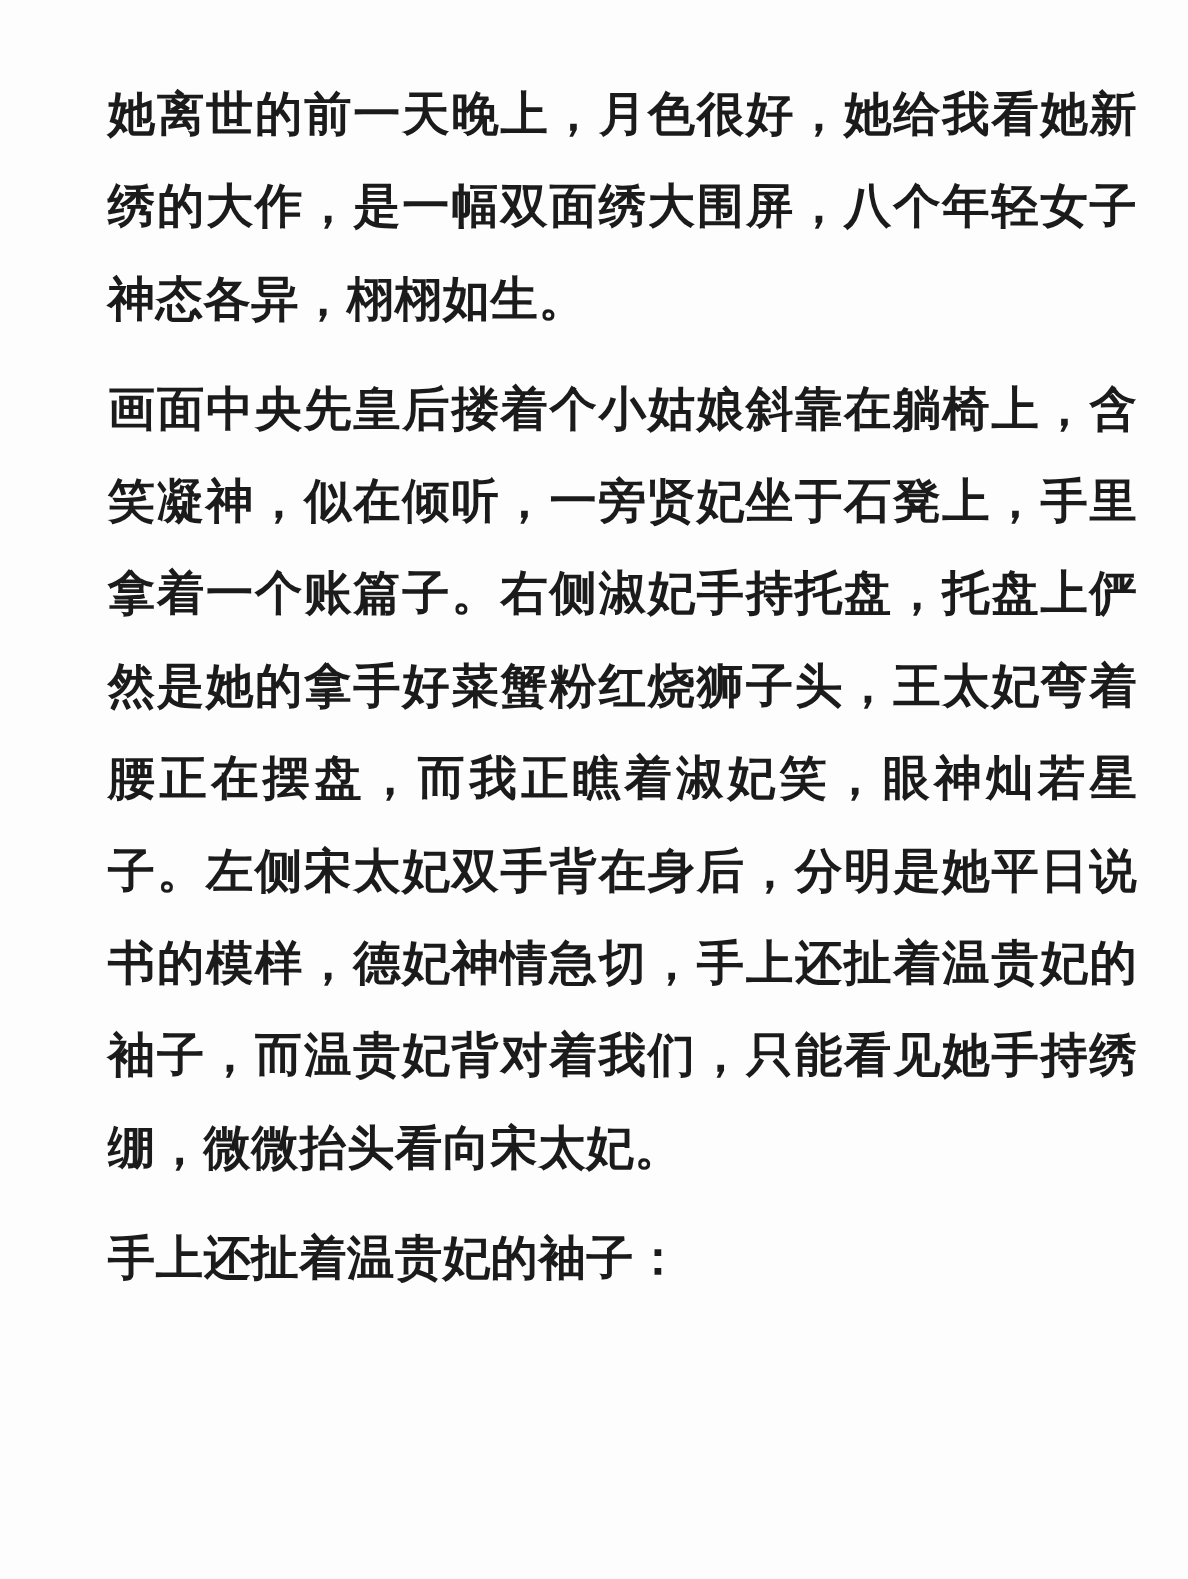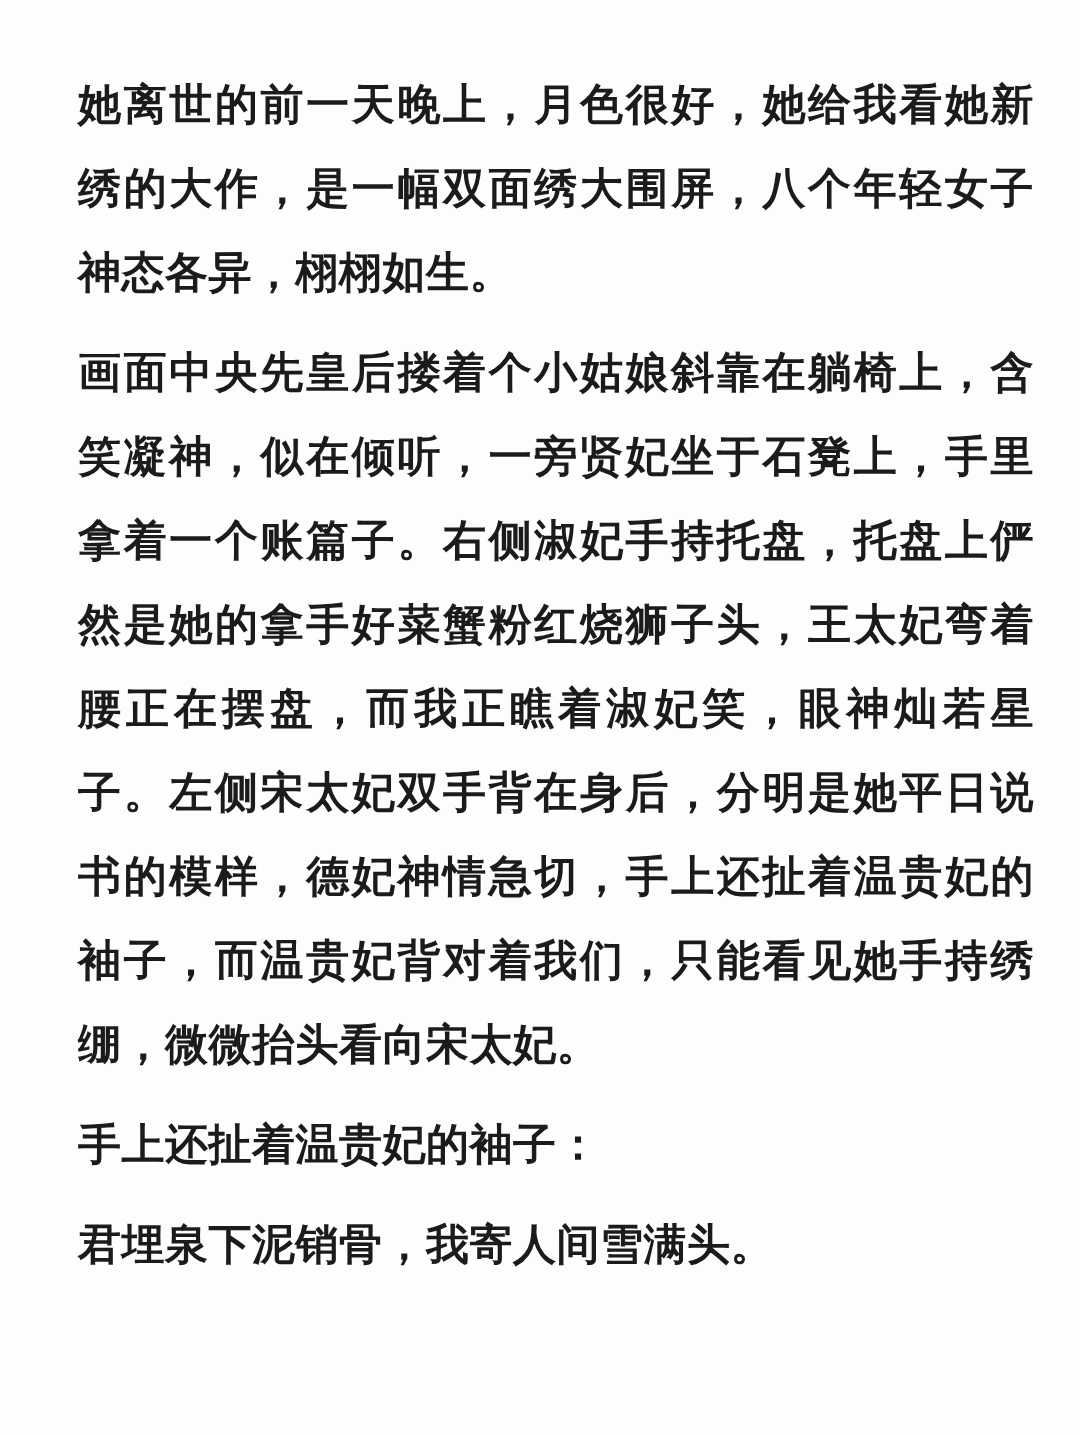--- a/index.html
+++ b/index.html
@@ -10,21 +10,21 @@
     width: 1080px;
     height: 1435px;
     background: #fdfdfd;
     overflow: hidden;
     font-family: "Liberation Sans", "DejaVu Sans", sans-serif;
   }
   .page {
     box-sizing: border-box;
     width: 1080px;
     height: 1435px;
-    padding: 62px 46px 0 78px;
+    padding: 62px 46px 0 98px;
     background: #fdfdfd;
   }
   .para {
     margin: 0 0 16px 0;
     font-size: 43px;
     font-weight: 700;
     line-height: 84px;
     color: #1b1b1b;
     letter-spacing: 0.5px;
     text-align: justify;
@@ -32,14 +32,13 @@
     word-break: break-all;
   }
 </style>
 </head>
 <body>
 
 <div class="page">
   <p class="para">她离世的前一天晚上，月色很好，她给我看她新绣的大作，是一幅双面绣大围屏，八个年轻女子神态各异，栩栩如生。</p>
   <p class="para">画面中央先皇后搂着个小姑娘斜靠在躺椅上，含笑凝神，似在倾听，一旁贤妃坐于石凳上，手里拿着一个账篇子。右侧淑妃手持托盘，托盘上俨然是她的拿手好菜蟹粉红烧狮子头，王太妃弯着腰正在摆盘，而我正瞧着淑妃笑，眼神灿若星子。左侧宋太妃双手背在身后，分明是她平日说书的模样，德妃神情急切，手上还扯着温贵妃的袖子，而温贵妃背对着我们，只能看见她手持绣绷，微微抬头看向宋太妃。</p>
   <p class="para">手上还扯着温贵妃的袖子：</p>
-  <p class="para">君埋泉下泥销骨，我寄人间雪满头。</p>
 </div>
 
 </body></html>

